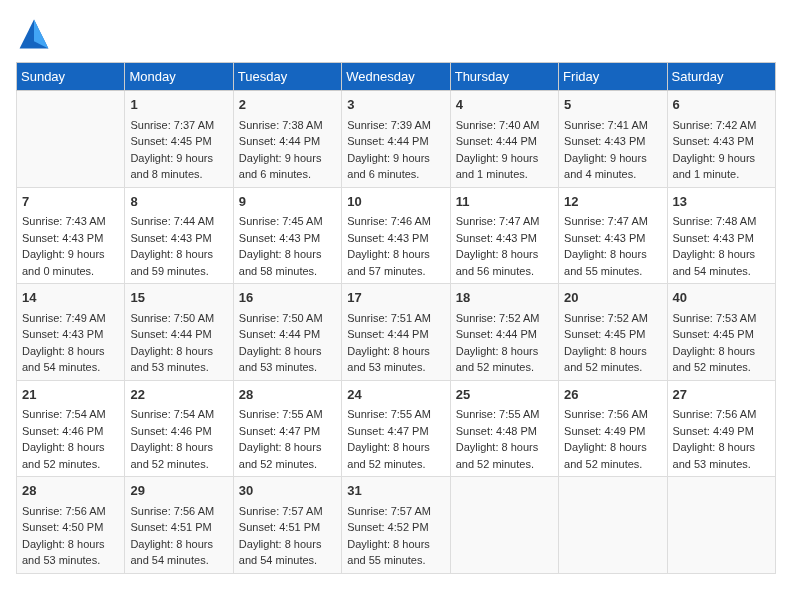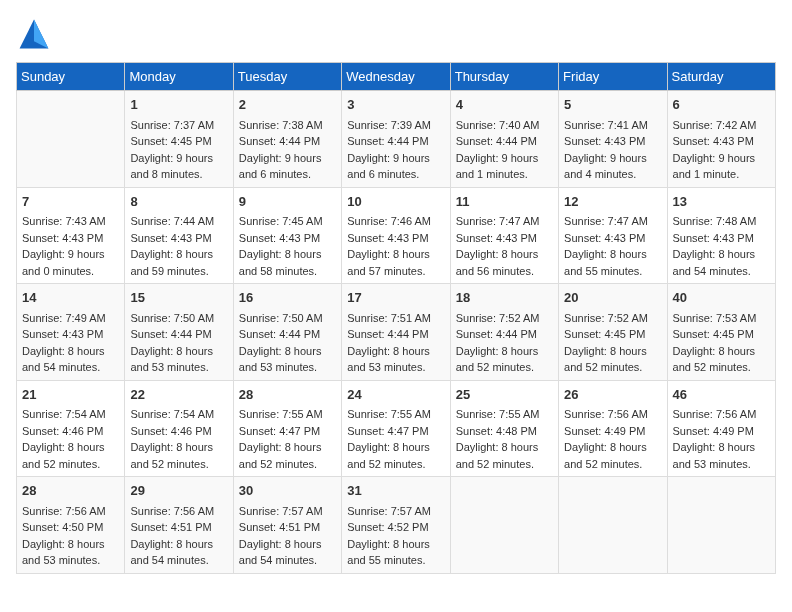--- a/index.html
+++ b/index.html
@@ -311,21 +311,21 @@
           <div>and 52 minutes.</div>
         </td>
         <td>
           <span class="day-number">26</span>
           <div>Sunrise: 7:56 AM</div>
           <div>Sunset: 4:49 PM</div>
           <div>Daylight: 8 hours</div>
           <div>and 52 minutes.</div>
         </td>
         <td>
-          <span class="day-number">46</span>
+          <span class="day-number">27</span>
           <div>Sunrise: 7:56 AM</div>
           <div>Sunset: 4:49 PM</div>
           <div>Daylight: 8 hours</div>
           <div>and 53 minutes.</div>
         </td>
       </tr>
       <tr>
         <td>
           <span class="day-number">28</span>
           <div>Sunrise: 7:56 AM</div>

